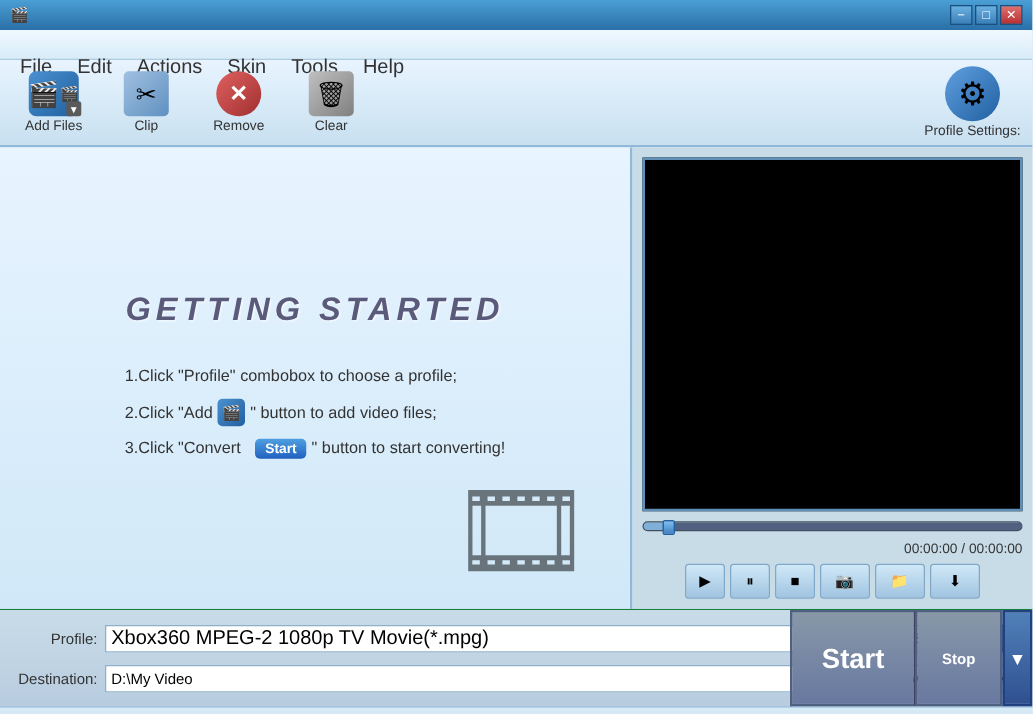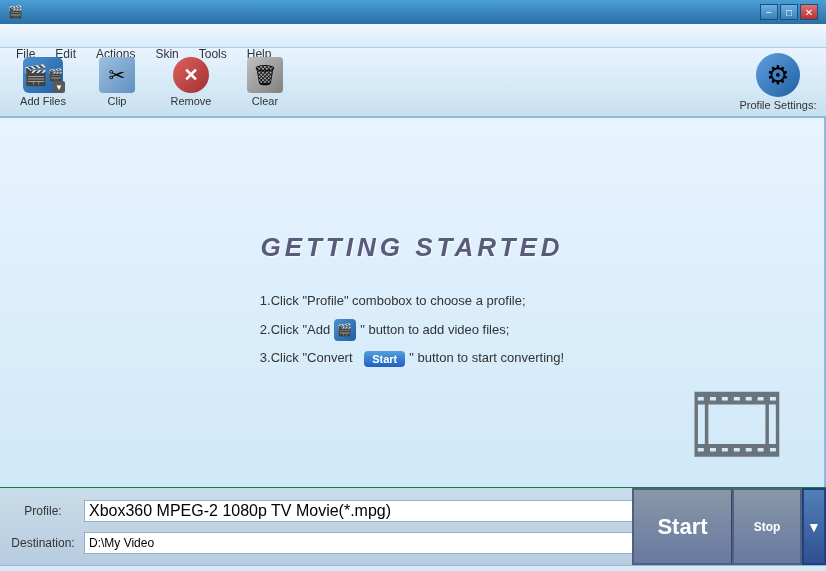--- a/index.html
+++ b/index.html
@@ -43,21 +43,21 @@
       border-bottom: 1px solid #b0cce0;
       padding: 2px 8px;
       display: flex;
       gap: 4px;
       height: 24px;
       align-items: center;
     }
     .menu-item {
       padding: 2px 8px;
       cursor: pointer;
-      font-size: 12px;
+      font-size: 16px;
       color: #333;
       margin-top: 36px;
     }
 
     
     .toolbar {
       background: linear-gradient(to bottom, #e8f4ff, #c8e0f0);
       border-bottom: 2px solid #90b8d8;
       padding: 4px 8px;
       display: flex;
@@ -280,21 +280,21 @@
       display: flex;
       align-items: center;
       gap: 6px;
       height: 26px;
     }
 
     .bottom-label {
       font-size: 12px;
       color: #333;
       width: 70px;
-      text-align: center;
+      text-align: right;
     }
 
     .profile-combo {
       flex: 1;
       height: 22px;
       border: 1px solid #90b0c8;
       background: white;
       font-size: 16px;
       padding: 0 4px;
       appearance: none;
@@ -509,20 +509,40 @@
         <li>
           <span>3.Click "Convert</span>&nbsp;
           <button class="inline-start-btn">Start</button>
           <span>" button to start converting!</span>
         </li>
       </ul>
       <div style="position:absolute; right:10px; bottom:-10px; font-size:90px; opacity:0.5;">🎞</div>
     </div>
   </div>
 
+  <div class="right-panel">
+    <div class="video-preview"></div>
+
+    <div class="seek-bar-container">
+      <div class="seek-bar">
+        <div class="seek-thumb"></div>
+      </div>
+    </div>
+
+    <div class="time-display">00:00:00 / 00:00:00</div>
+
+    <div class="player-controls">
+      <button class="player-btn">▶</button>
+      <button class="player-btn">⏸</button>
+      <button class="player-btn">■</button>
+      <button class="player-btn wide">📷</button>
+      <button class="player-btn wide">📁</button>
+      <button class="player-btn wide">⬇</button>
+    </div>
+  </div>
 </div>
 
 <div class="bottom-section">
 
   <div class="bottom-row">
     <span class="bottom-label">Profile:</span>
     <div class="combo-wrapper">
       <input class="profile-combo" type="text" style="width: calc(100% - 20px);" value="Xbox360 MPEG-2 1080p TV Movie(*.mpg)">
       <div class="combo-arrow">▼</div>
     </div>

